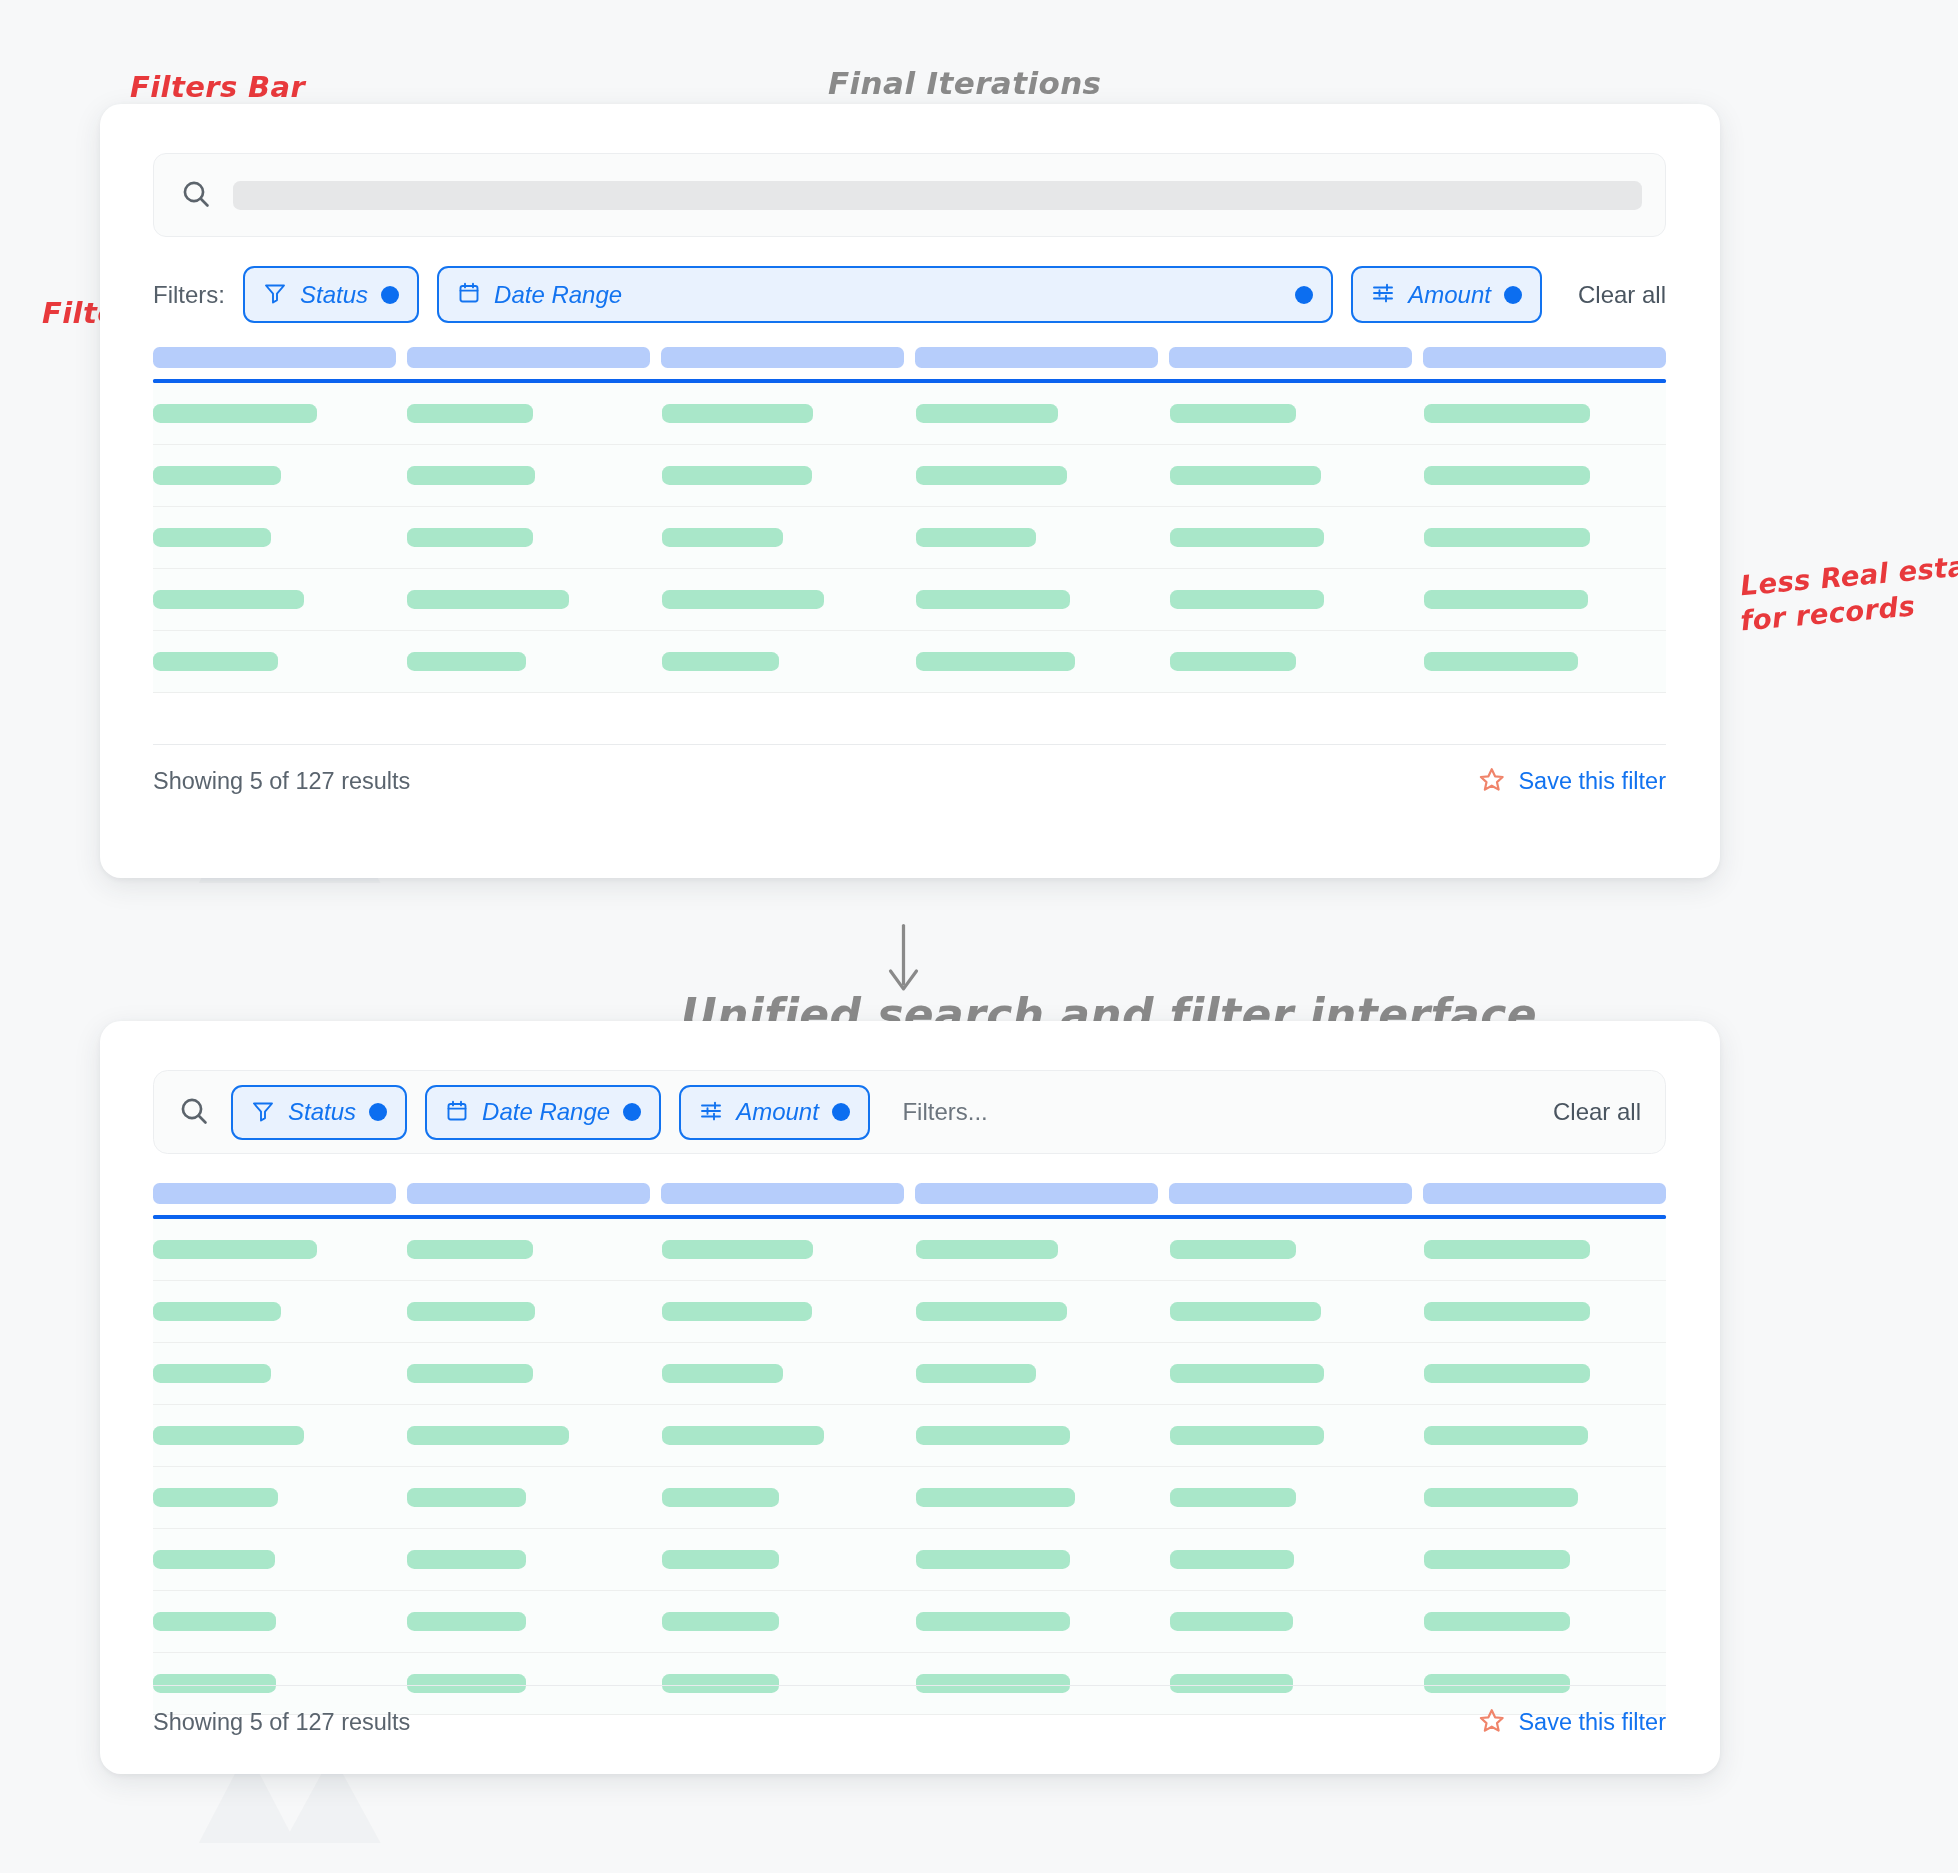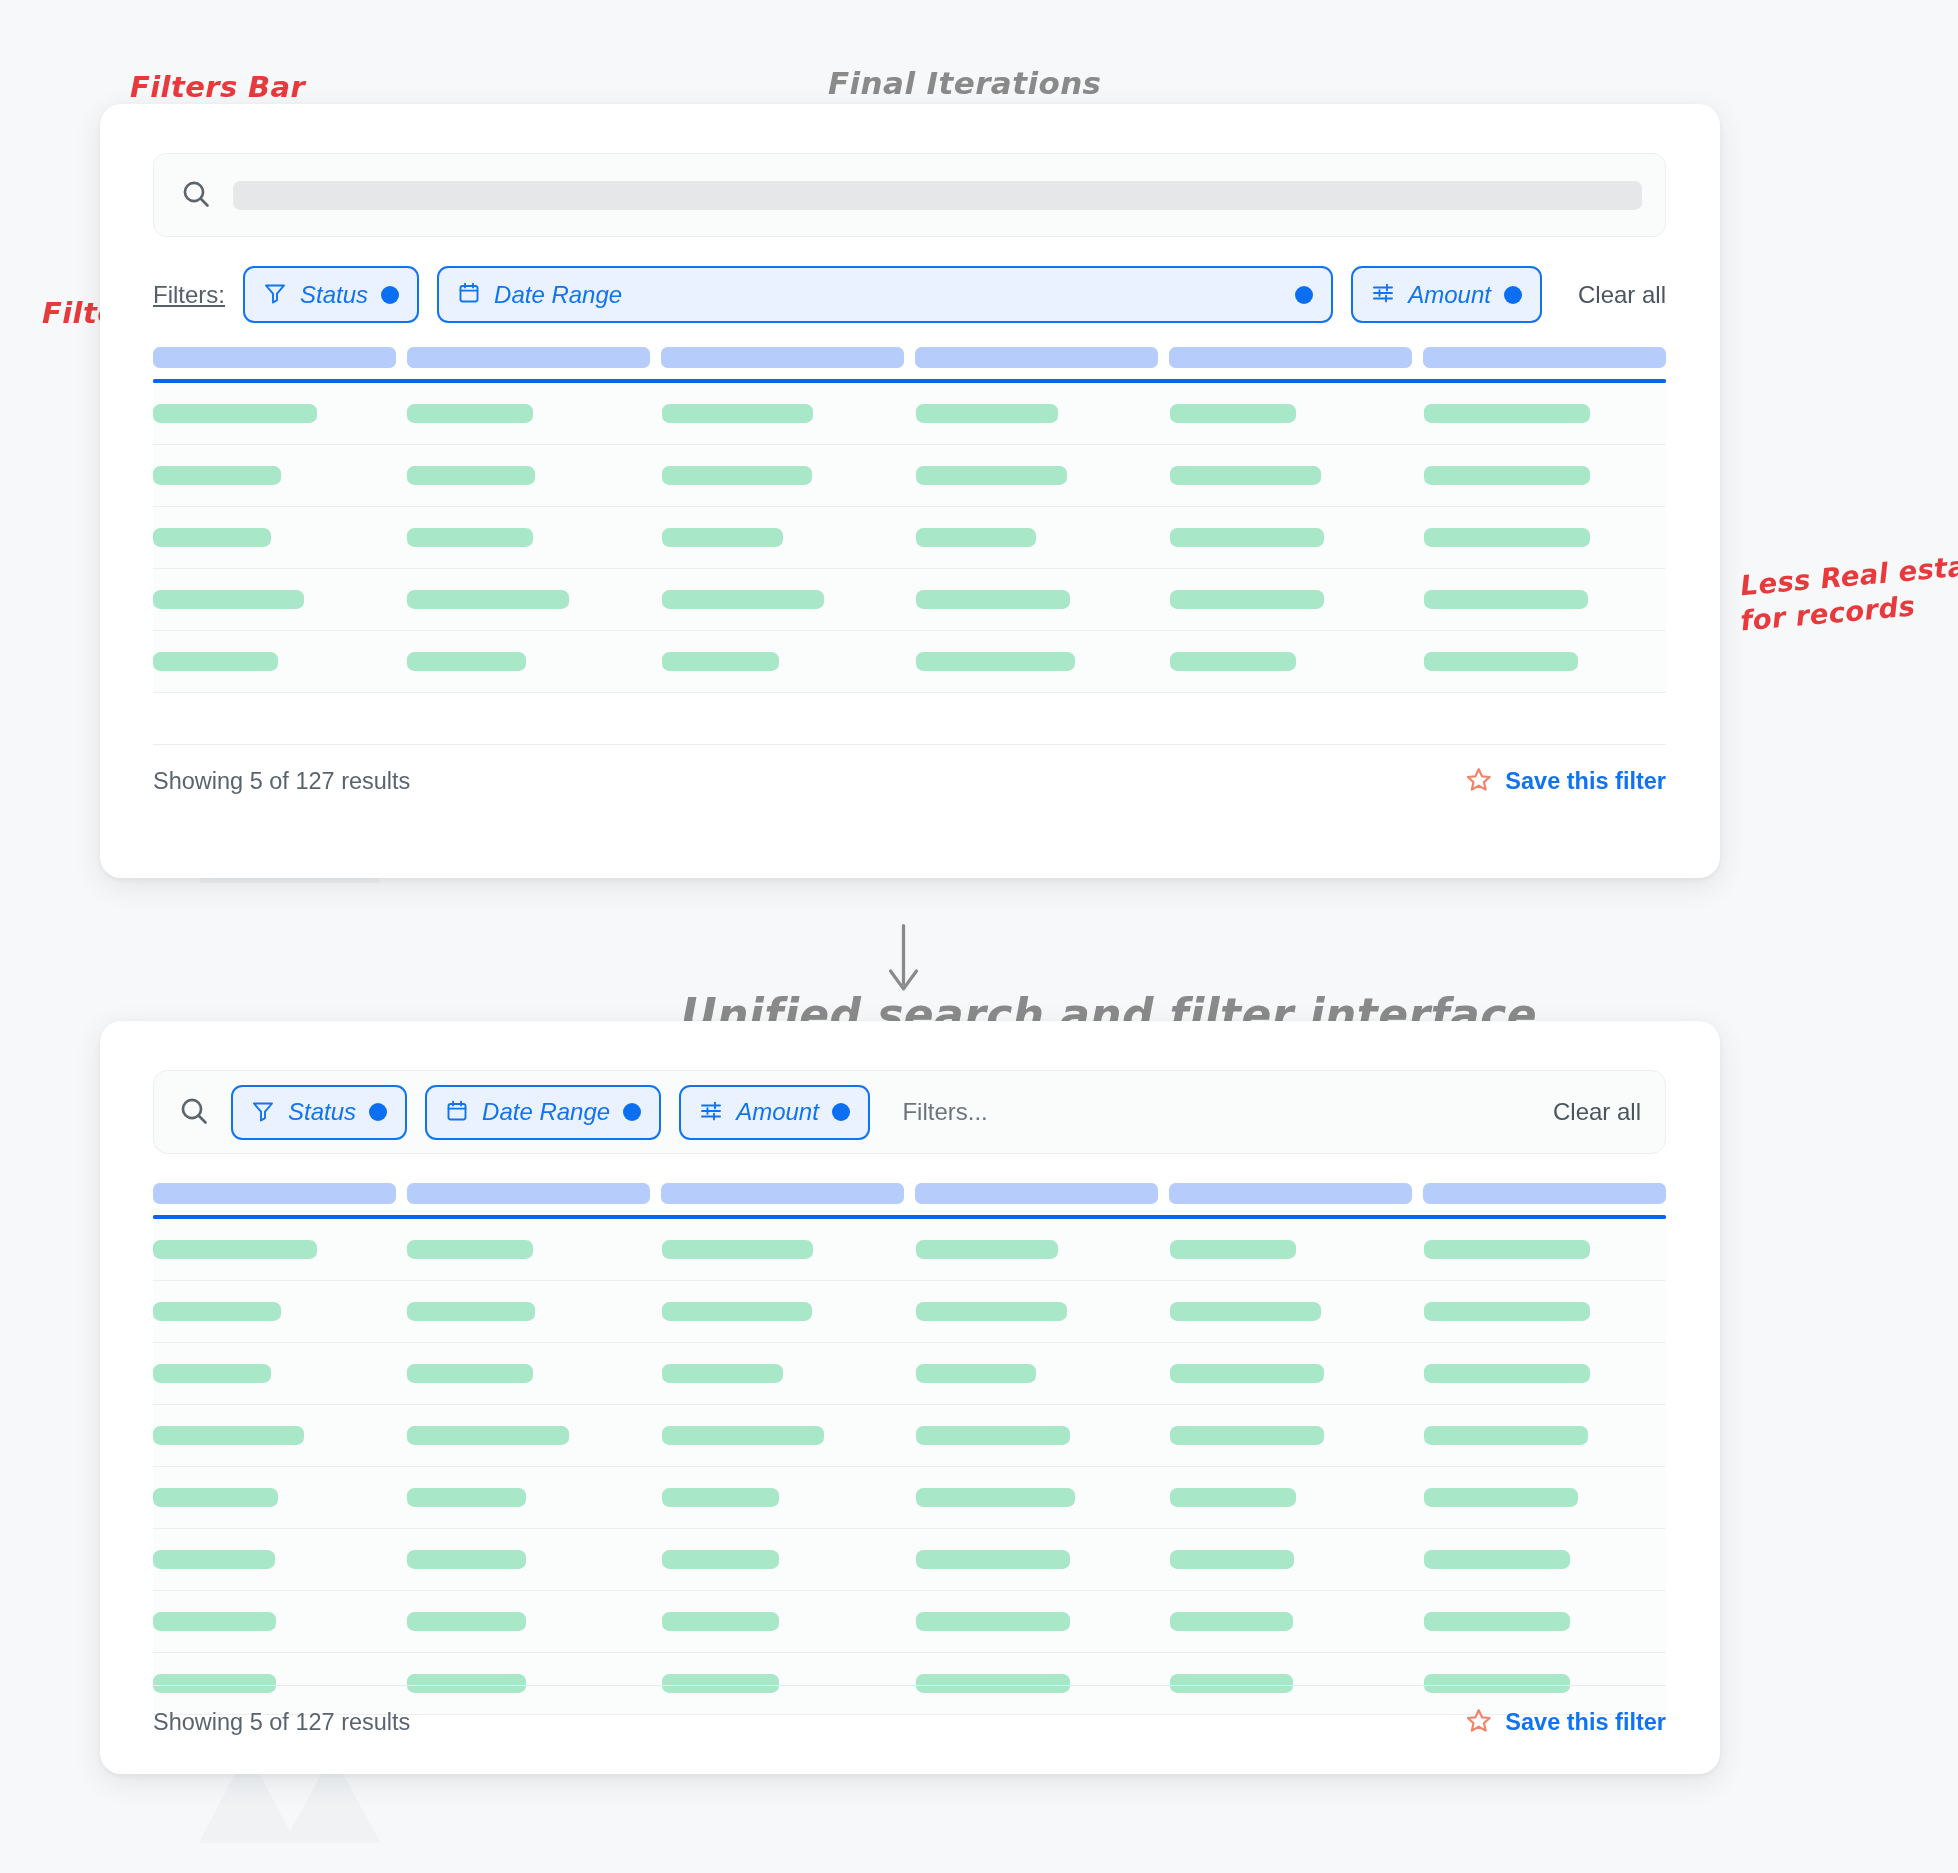--- a/index.html
+++ b/index.html
@@ -87,21 +87,20 @@
     height: 57px;
     display: flex;
     align-items: center;
     gap: 0;
   }
   .filters-label {
     font-size: 24px;
     color: #56606a;
     margin-right: 18px;
     white-space: nowrap;
-    text-decoration: underline;
   }
 
   .chip {
     box-sizing: border-box;
     height: 57px;
     border: 2.4px solid #1273f0;
     background: #e9f2fe;
     border-radius: 11.3px;
     display: flex;
     align-items: center;
@@ -182,21 +181,20 @@
   }
   .foot-results {
     font-size: 23.5px;
     color: #5a646e;
     white-space: nowrap;
   }
   .save-filter {
     display: flex;
     align-items: center;
     gap: 13px;
-    font-weight: bold;
   }
   .save-filter .sf-label {
     font-size: 23.5px;
     color: #1273f0;
     white-space: nowrap;
   }
 
   
   #card-bottom {
     left: 100px;

